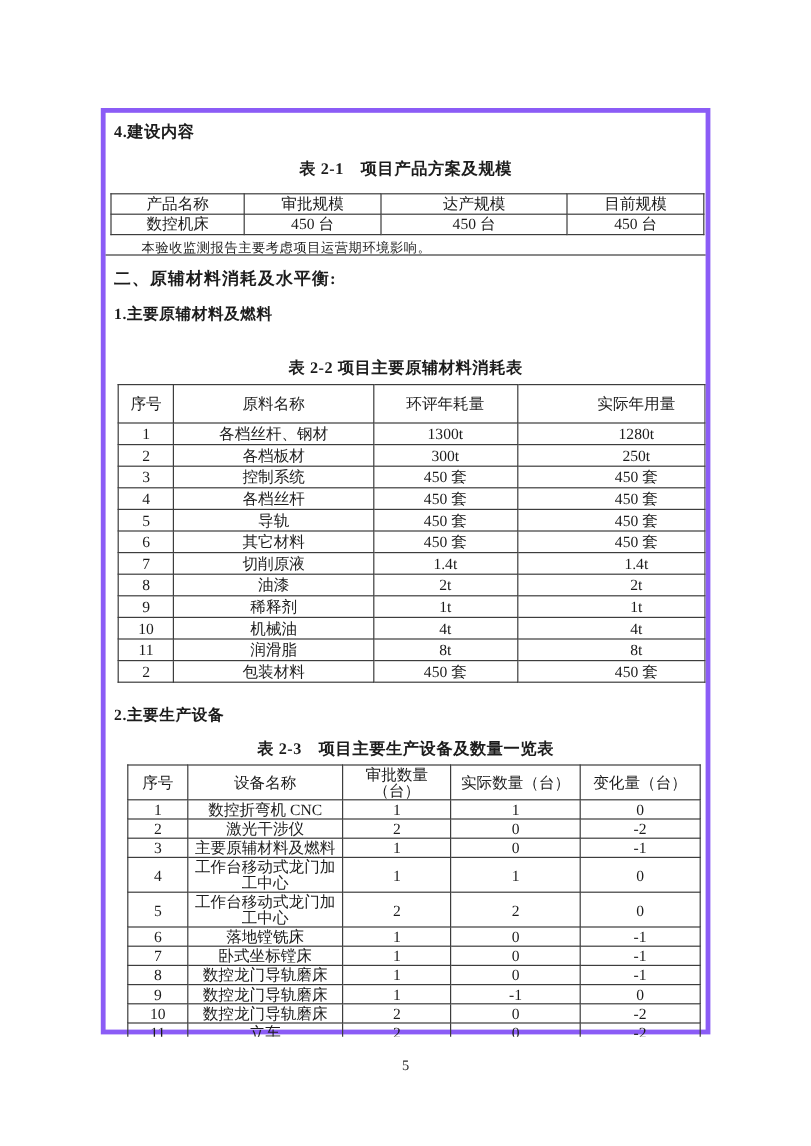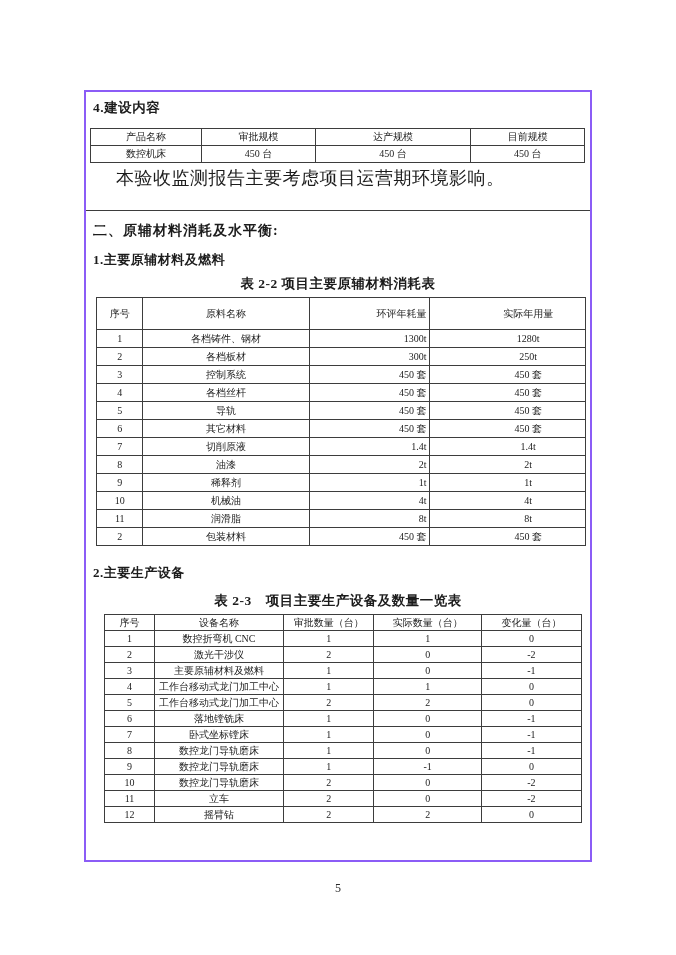--- a/index.html
+++ b/index.html
@@ -9,21 +9,21 @@
     color: #1c1c1c;
     font-family: "Liberation Serif", "DejaVu Serif", serif;
     position: relative;
   }
   .frame {
     position: absolute;
     left: 84px;
     top: 90px;
     width: 508px;
     height: 772px;
-    border: 2px solid #8b5cf6;
+    border: 4px solid #8b5cf6;
   }
   .cell-top {
     height: 119px;
     border-bottom: 1px solid #3d3d3d;
     overflow: hidden;
   }
   .cell-bottom {
     height: 651px;
     overflow: hidden;
   }
@@ -45,55 +45,55 @@
     margin: 11px 0 0 7px;
     letter-spacing: 0.5px;
   }
   .tbl-title {
     text-align: center;
     font-weight: bold;
     font-size: 13.5px;
     letter-spacing: 0.5px;
   }
   .tt21 { margin-top: 13px; }
-  .tt22 { margin-top: 6px; }
+  .tt22 { margin-top: 27px; }
   .tt23 { margin-top: 10px; }
   table {
     border-collapse: collapse;
     table-layout: fixed;
-    font-size: 10px;
+    font-size: 13px;
   }
   th, td {
     border: 1px solid #3d3d3d;
     text-align: center;
     vertical-align: middle;
     font-weight: normal;
     padding: 1px 2px;
     line-height: 15px;
     height: 15px;
     overflow: hidden;
   }
   .t21 { width: 495px; margin: 11px 0 0 4px; }
   .t21 th:nth-child(1), .t21 td:nth-child(1) { width: 22.5%; }
   .t21 th:nth-child(2), .t21 td:nth-child(2) { width: 23%; }
   .t21 th:nth-child(3), .t21 td:nth-child(3) { width: 31.5%; }
   .t21 th:nth-child(4), .t21 td:nth-child(4) { width: 23%; }
   .t21 td, .t21 th { height: 14px; line-height: 14px; }
 
   .note {
-    font-size: 18px;
+    font-size: 11px;
     margin: 3px 0 0 30px;
     letter-spacing: 0.5px;
   }
 
   .t22 { width: 490px; margin: 4px 0 0 10px; }
   .t22 thead th { height: 32px; }
   .t22 th:nth-child(1), .t22 td:nth-child(1) { width: 9.5%; }
   .t22 th:nth-child(2), .t22 td:nth-child(2) { width: 34%; }
-  .t22 th:nth-child(3), .t22 td:nth-child(3) { width: 24.5%; text-align: right; }
+  .t22 th:nth-child(3), .t22 td:nth-child(3) { width: 24.5%; }
   .t22 th:nth-child(4), .t22 td:nth-child(4) { width: 32%; padding-left: 44px; }
 
   .h-sub.gap-lg { margin-top: 18px; }
 
   .t23 { width: 478px; margin: 4px 0 0 18px; }
   .t23 th, .t23 td { height: 13px; line-height: 13px; }
   .t23 th:nth-child(1), .t23 td:nth-child(1) { width: 10.5%; }
   .t23 th:nth-child(2), .t23 td:nth-child(2) { width: 27%; }
   .t23 th:nth-child(3), .t23 td:nth-child(3) { width: 19%; }
   .t23 th:nth-child(4), .t23 td:nth-child(4) { width: 22.5%; }
@@ -109,20 +109,21 @@
     color: #2a2a2a;
   }
 </style>
 </head>
 <body>
 
 <div class="frame">
 
   <div class="cell-top">
     <div class="h-sec">4.建设内容</div>
+    <div class="tbl-title tt21">表 2-1　项目产品方案及规模</div>
     <table class="t21">
       <thead>
           <tr>
             <th>产品名称</th>
             <th>审批规模</th>
             <th>达产规模</th>
             <th>目前规模</th>
           </tr>
         </thead>
       <tbody>
@@ -146,21 +147,21 @@
           <tr>
             <th>序号</th>
             <th>原料名称</th>
             <th>环评年耗量</th>
             <th>实际年用量</th>
           </tr>
         </thead>
       <tbody>
           <tr>
             <td>1</td>
-            <td>各档铸件、钢材</td>
+            <td>各档丝杆、钢材</td>
             <td>1300t</td>
             <td>1280t</td>
           </tr>
           <tr>
             <td>2</td>
             <td>各档板材</td>
             <td>300t</td>
             <td>250t</td>
           </tr>
           <tr>

